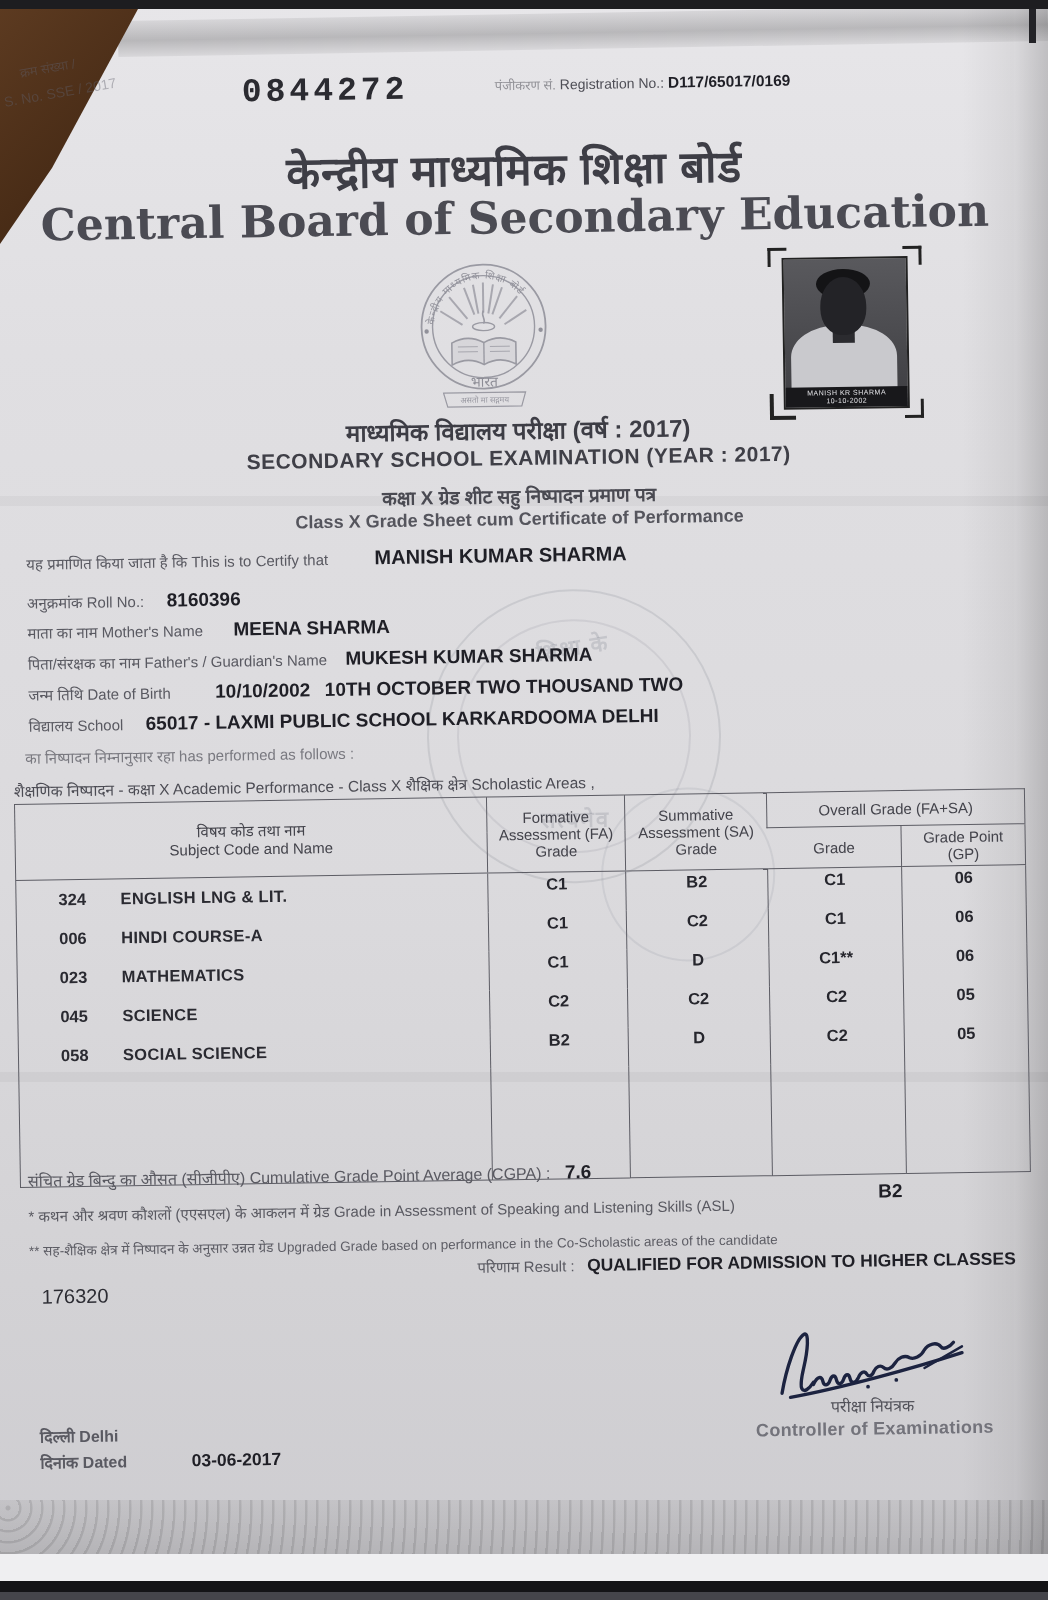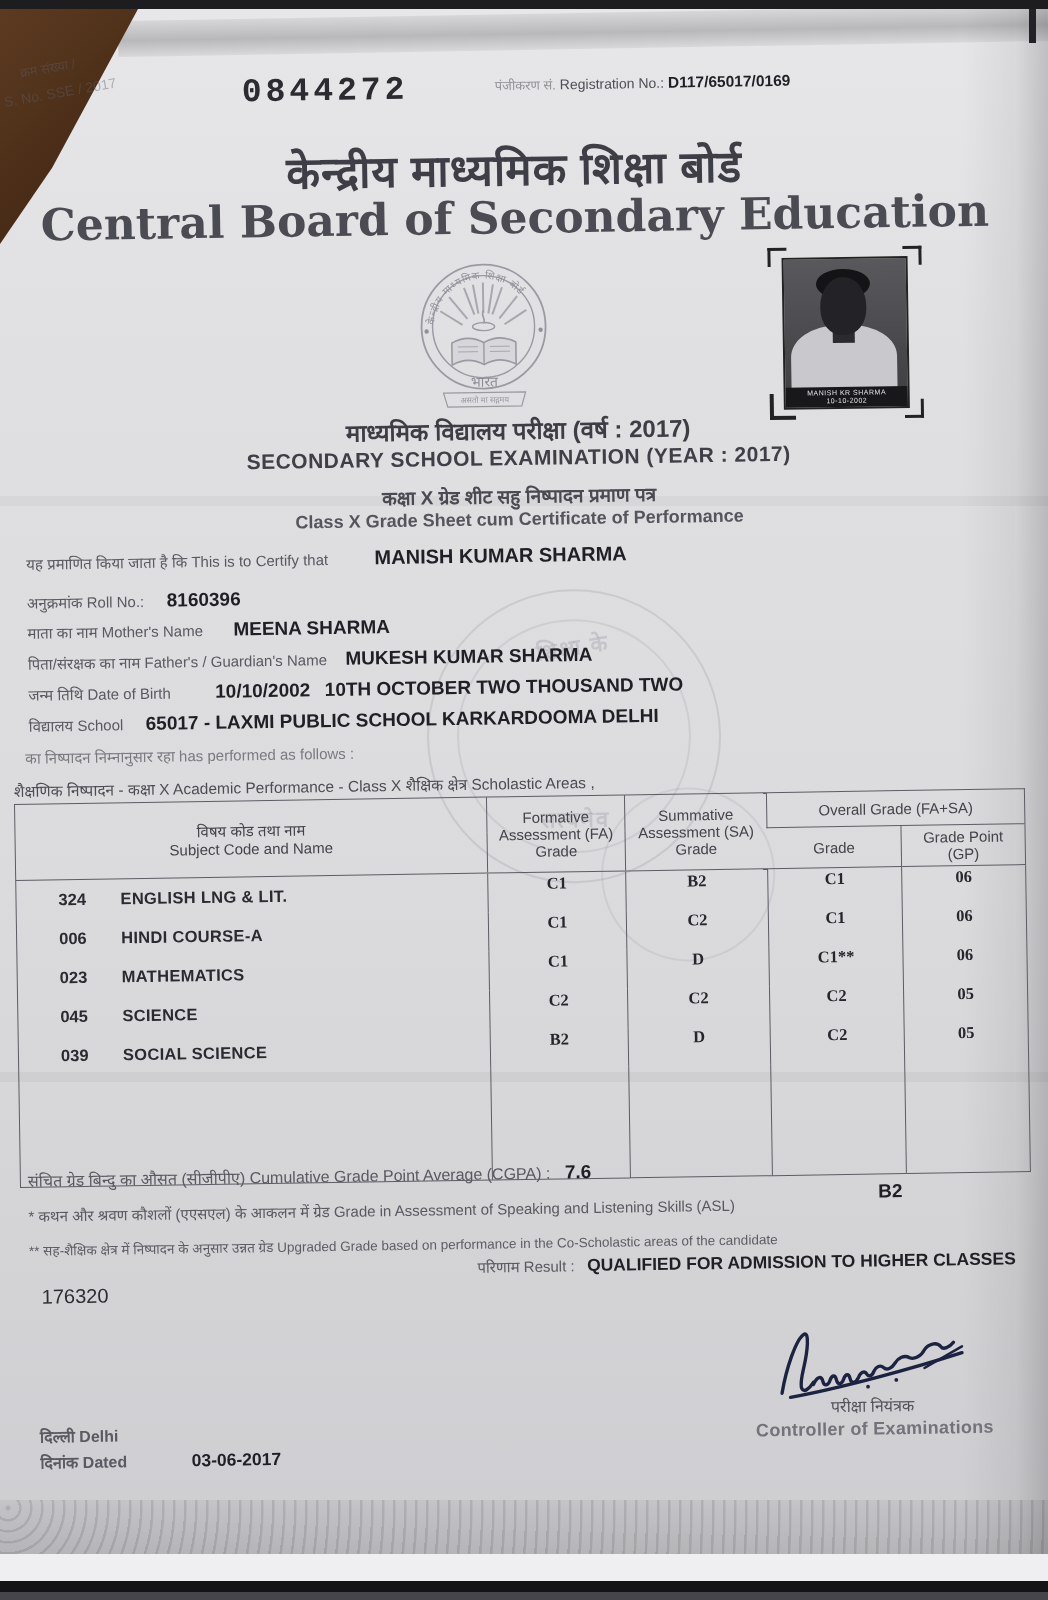--- a/index.html
+++ b/index.html
@@ -79,21 +79,21 @@
   table.grades th:first-child,table.grades td:first-child{border-left:none;}
   table.grades{border:1.6px solid #5c5c64;}
   table.grades thead th{border-bottom:1.6px solid #5c5c64;font-size:15px;font-weight:normal;
     color:#43434b;text-align:center;vertical-align:middle;padding:3px 6px;}
   .th-sub-hi{font-size:15px;}
   .th-sub-en{font-size:15px;}
   td.cell-sub{vertical-align:middle;}
   .code{display:inline-block;margin-left:42px;width:62px;font-size:16.5px;color:#2a2a31;font-weight:600;}
   .sname{font-size:16.5px;color:#2a2a31;font-weight:600;letter-spacing:.3px;}
   td.cell-g{ text-align:center;font-size:16.5px;font-weight:600;color:#26262d;vertical-align:middle;}
-  td.cell-g span{display:inline-block;transform:translateY(-8px);font-family:Liberation Serif, serif;}
+  td.cell-g span{display:inline-block;transform:translateY(-8px);}
   tr.datarow{height:39px;}
   tr.fillrow{height:112px;}
 
   
   .small-note{font-size:13.5px;color:#5d5d65;}
   .sig-hi{font-size:16px;color:#515159;}
   .sig-en{font-size:18px;font-weight:bold;color:#73737b;letter-spacing:.3px;}
 
   
   .stamp{border-radius:50%;border:2.5px solid rgba(105,110,125,0.17);}
@@ -276,21 +276,21 @@
           <td class="cell-g"><span>06</span></td>
         </tr>
         <tr class="datarow">
           <td class="cell-sub"><span class="code">045</span><span class="sname">SCIENCE</span></td>
           <td class="cell-g"><span>C2</span></td>
           <td class="cell-g"><span>C2</span></td>
           <td class="cell-g"><span>C2</span></td>
           <td class="cell-g"><span>05</span></td>
         </tr>
         <tr class="datarow">
-          <td class="cell-sub"><span class="code">039</span><span class="sname">SOCIAL SCIENCE</span></td>
+          <td class="cell-sub"><span class="code">058</span><span class="sname">SOCIAL SCIENCE</span></td>
           <td class="cell-g"><span>B2</span></td>
           <td class="cell-g"><span>D</span></td>
           <td class="cell-g"><span>C2</span></td>
           <td class="cell-g"><span>05</span></td>
         </tr>
         <tr class="fillrow">
           <td></td>
             <td></td>
             <td></td>
             <td></td>

